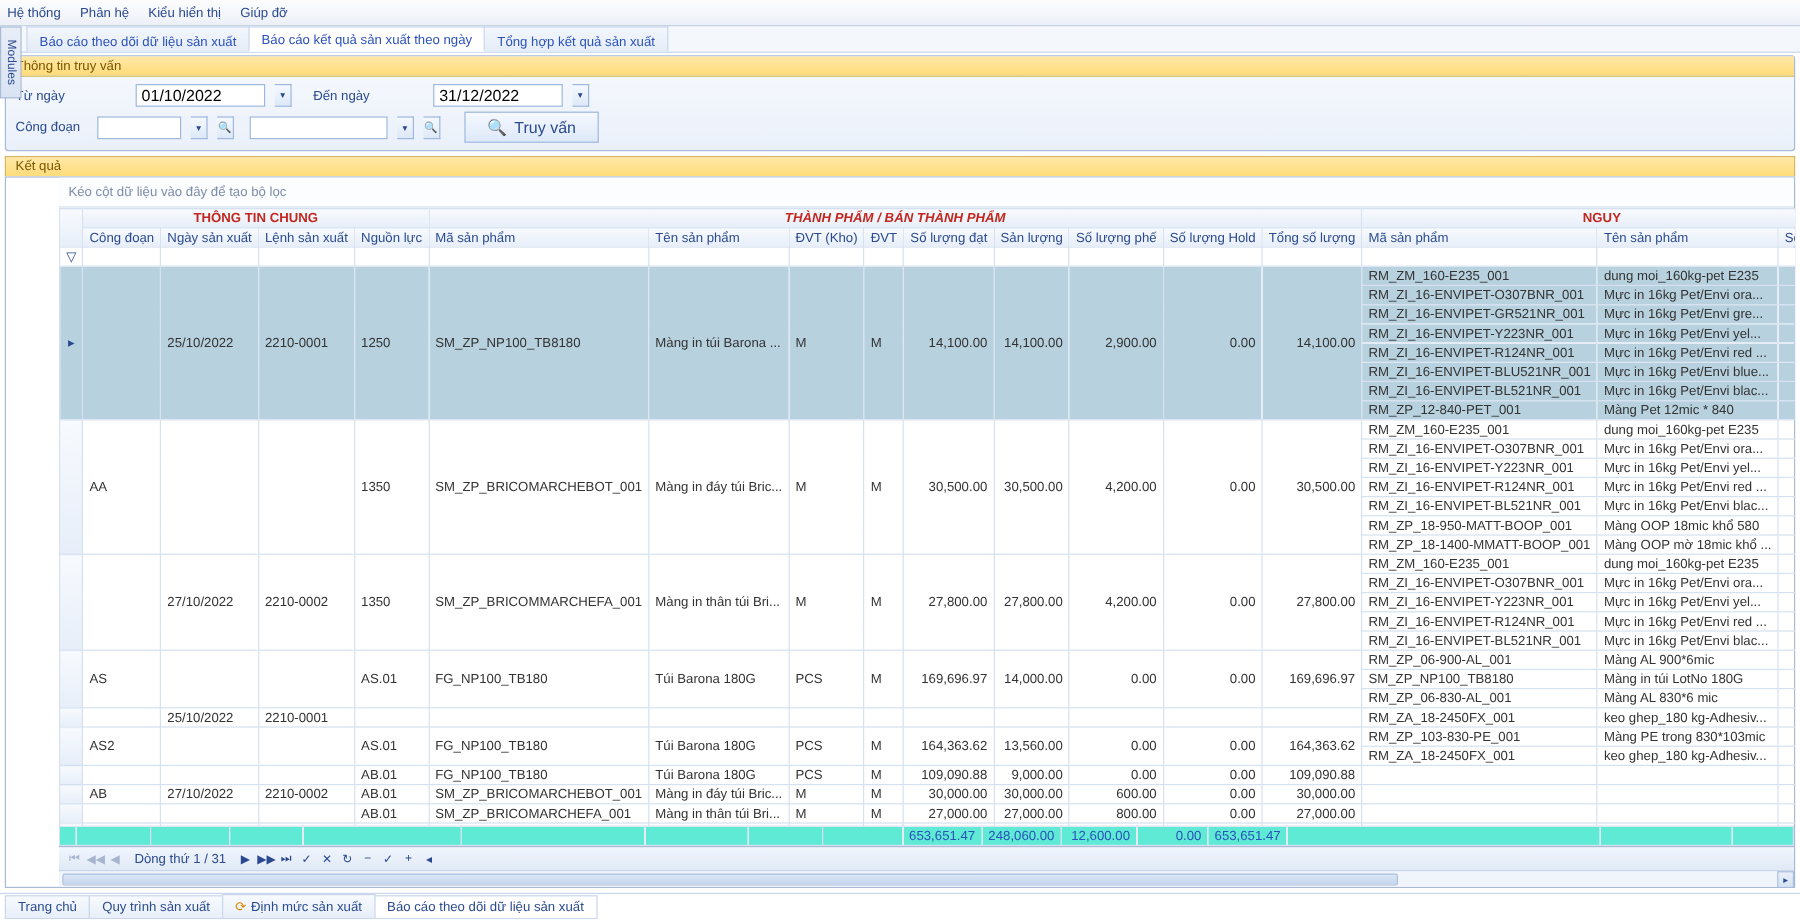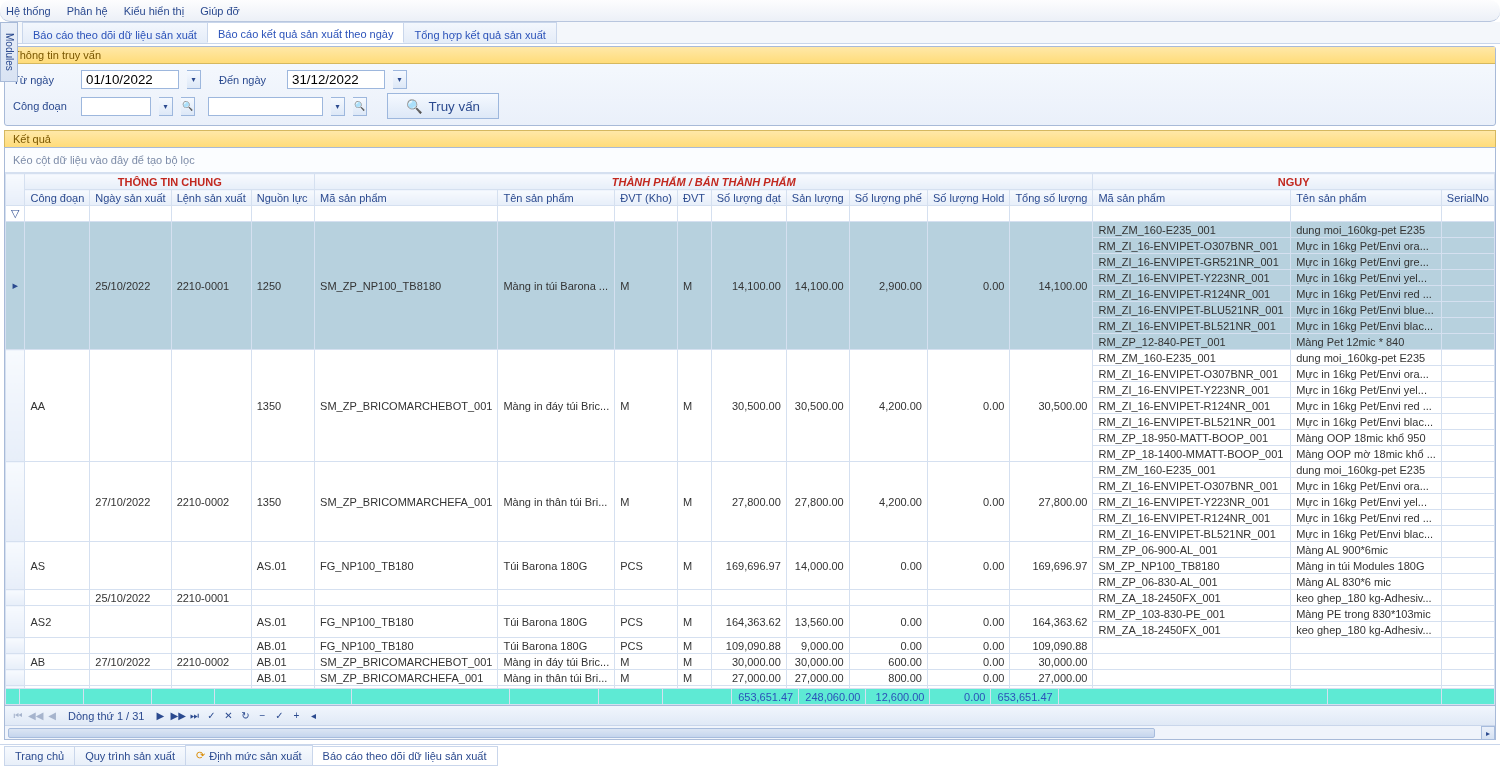--- a/index.html
+++ b/index.html
@@ -1,47 +1,47 @@
 <!DOCTYPE html>
 <html><head>
 <meta charset="utf-8">
 <style>
 * { box-sizing: border-box; margin: 0; padding: 0; }
 body { font-family: "Segoe UI", Tahoma, Arial, sans-serif; font-size: 11px; background: #fff; color: #333; overflow: hidden; }
 
 
-.menubar { height:22px; background:linear-gradient(#fdfdfe,#ecf0f7); border-bottom:1px solid #b8c6de; display:flex; align-items:center; padding-left:6px; gap:16px;border-radius:10px; }
+.menubar { height:22px; background:linear-gradient(#fdfdfe,#ecf0f7); border-bottom:1px solid #b8c6de; display:flex; align-items:center; padding-left:6px; gap:16px; }
 .menubar span { color:#2b4a8f; cursor:default; }
 
 
 .modules-tab { position:absolute; left:0; top:22px; width:18px; height:60px; background:linear-gradient(#e8eef8,#d9e3f3); border:1px solid #a8bad8; writing-mode:vertical-rl; text-orientation:mixed; color:#2b4a8f; font-size:10px; display:flex; align-items:center; justify-content:center; cursor:pointer; }
 
 
 .doc-tabs { height:22px; background:#f4f7fb; border-bottom:1px solid #c9d6eb; display:flex; padding-left:22px; }
 .doc-tab { padding:3px 10px 0; border:1px solid #c9d6eb; border-bottom:none; margin-right:-1px; color:#2b52b9; background:linear-gradient(#f3f7fd,#e4ecf8); cursor:pointer; display:flex; align-items:center; }
 .doc-tab.active { background:#fff; border-bottom:1px solid #fff; position:relative; }
 
 
 .panel { margin:0 4px; border:1px solid #a8bad8; border-radius:3px; background:linear-gradient(#f7fafe,#eaf0fa); }
 .panel-title { padding:2px 8px; background:linear-gradient(#ffe8a8,#ffdc7a); border-bottom:1px solid #d5b85f; color:#7a5700; font-size:11px; }
 .panel-body { padding:6px 8px; display:flex; flex-direction:column; gap:4px; }
 .filter-row { display:flex; align-items:center; gap:8px; }
 .filter-label { width:60px; color:#2b4a8f; }
 .text-input { border:1px solid #9db7dd; background:#fff; height:19px; padding:0 4px; }
-.date-input { width:98px; }
+.date-input { width:108px;margin-left:32px; }
 .dd-btn { width:14px; height:19px; border:1px solid #9db7dd; border-left:none; background:linear-gradient(#f5f9ff,#dde8f7); cursor:pointer; font-size:8px; color:#2b4a8f; }
 .search-btn { width:14px; height:19px; border:1px solid #9db7dd; border-left:none; background:linear-gradient(#f5f9ff,#dde8f7); cursor:pointer; font-size:9px; }
 .cd-input { width:70px; }
 .query-btn { height:26px; padding:0 18px; border:1px solid #9db7dd; background:linear-gradient(#f5f9ff,#dde8f7); color:#2b4a8f; cursor:pointer; display:flex; align-items:center; gap:6px; }
 .checkbox { display:flex; align-items:center; gap:4px; color:#2b4a8f; margin-left:4px; }
 .checkbox input { width:12px; height:12px; }
 
 
 .results-title { margin:4px 4px 0; padding:2px 8px; background:linear-gradient(#ffe8a8,#ffdc7a); border:1px solid #d5b85f; border-bottom:none; color:#7a5700; }
-.results-body { margin:0 4px 4px; border:1px solid #a8bad8; background:#fff; height:593px; display:flex; flex-direction:column; }
+.results-body { margin:0 4px 4px; border:1px solid #a8bad8; background:#fff; height:593px; display:flex; flex-direction:column;padding-left:44px; }
 
 .groupby-bar { padding:6px 8px; color:#7d8ca8; background:#fbfdff; border-bottom:1px solid #d5e0f0; }
 
 
 .grid { flex:1; display:flex; flex-direction:column; overflow:hidden; }
 .grid-scroll { flex:1; overflow:auto; }
 table { border-collapse:collapse; table-layout:fixed; }
 th, td { border:1px solid #d5e0f0; padding:1px 5px; height:16px; overflow:hidden; text-overflow:ellipsis; white-space:nowrap; }
 th { background:linear-gradient(#f7fafe,#e7eef9); color:#2b4a8f; font-weight:normal; text-align:left; position:sticky; }
 .band-row th { text-align:center; font-weight:bold; }
@@ -278,21 +278,21 @@
               <td>Mực in 16kg Pet/Envi red ...</td>
               <td></td>
             </tr>
             <tr class="">
               <td>RM_ZI_16-ENVIPET-BL521NR_001</td>
               <td>Mực in 16kg Pet/Envi blac...</td>
               <td></td>
             </tr>
             <tr class="">
               <td>RM_ZP_18-950-MATT-BOOP_001</td>
-              <td>Màng OOP 18mic khổ 950</td>
+              <td>Màng OOP 18mic khổ 580</td>
               <td></td>
             </tr>
             <tr class="">
               <td>RM_ZP_18-1400-MMATT-BOOP_001</td>
               <td>Màng OOP mờ 18mic khổ ...</td>
               <td></td>
             </tr>
             <tr class="">
               <td class="indicator" rowspan="5"></td>
               <td rowspan="5" class=""></td>
@@ -346,21 +346,21 @@
               <td rowspan="3" class=" num">14,000.00</td>
               <td rowspan="3" class=" num">0.00</td>
               <td rowspan="3" class=" num">0.00</td>
               <td rowspan="3" class=" num">169,696.97</td>
               <td>RM_ZP_06-900-AL_001</td>
               <td>Màng AL 900*6mic</td>
               <td></td>
             </tr>
             <tr class="">
               <td>SM_ZP_NP100_TB8180</td>
-              <td>Màng in túi Modules 180G</td>
+              <td>Màng in túi LotNo 180G</td>
               <td></td>
             </tr>
             <tr class="">
               <td>RM_ZP_06-830-AL_001</td>
               <td>Màng AL 830*6 mic</td>
               <td></td>
             </tr>
             <tr class="">
               <td class="indicator" rowspan="1"></td>
               <td rowspan="1" class=""></td>

